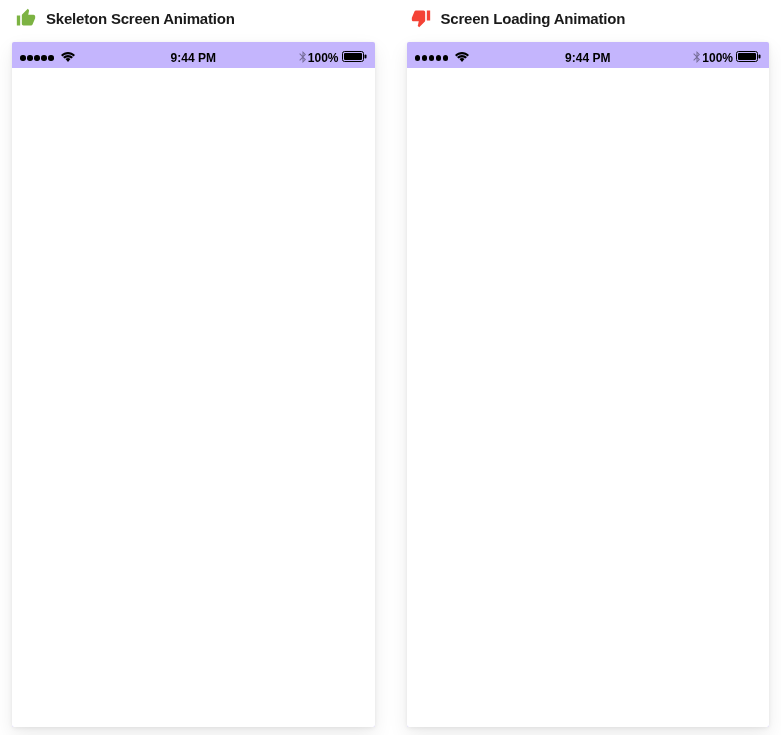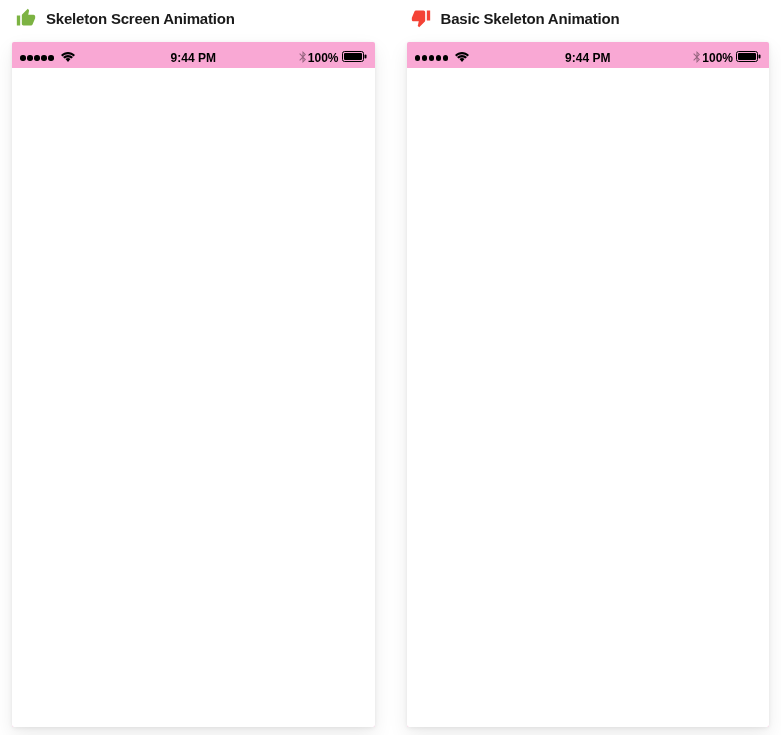--- a/index.html
+++ b/index.html
@@ -53,21 +53,21 @@
     }
     
     .header-title {
       font-size: 15px;
       font-weight: 700;
       color: #1a1a1a;
       letter-spacing: -0.2px;
     }
     
     .phone-frame {
-      background: #f9a8d4;
+      background: #c4b5fd;
       border-radius: 2px;
       box-shadow: 0 1px 4px rgba(0,0,0,0.08), 0 8px 20px rgba(0,0,0,0.08);
       flex: 1;
       display: flex;
       flex-direction: column;
       overflow: hidden;
     }
     
     .status-bar {
       height: 20px;
@@ -193,21 +193,21 @@
     </div>
   </div>
 
   <div class="column">
     <div class="header">
       <span class="thumb-icon thumb-down">
         <svg width="20" height="20" viewBox="0 0 24 24">
           <path d="M15 3H6c-.83 0-1.54.5-1.84 1.22l-3.02 7.05c-.09.23-.14.47-.14.73v2c0 1.1.9 2 2 2h6.31l-.95 4.57-.3.32c0 .41.17.79.44 1.06L9.83 23l6.59-6.59c.36-.36.58-.86.58-1.41V5c0-1.1-.9-2-2-2zm4 0v12h4V3h-4z"></path>
         </svg>
       </span>
-      <span class="header-title">Basic Skeleton Animation</span>
+      <span class="header-title">Screen Loading Animation</span>
     </div>
 
     <div class="phone-frame">
       <div class="status-bar-wrap">
         <div class="status-bar">
           <div class="status-left">
             <span class="signal-dots">
               <span class="signal-dot"></span>
               <span class="signal-dot"></span>
               <span class="signal-dot"></span>

